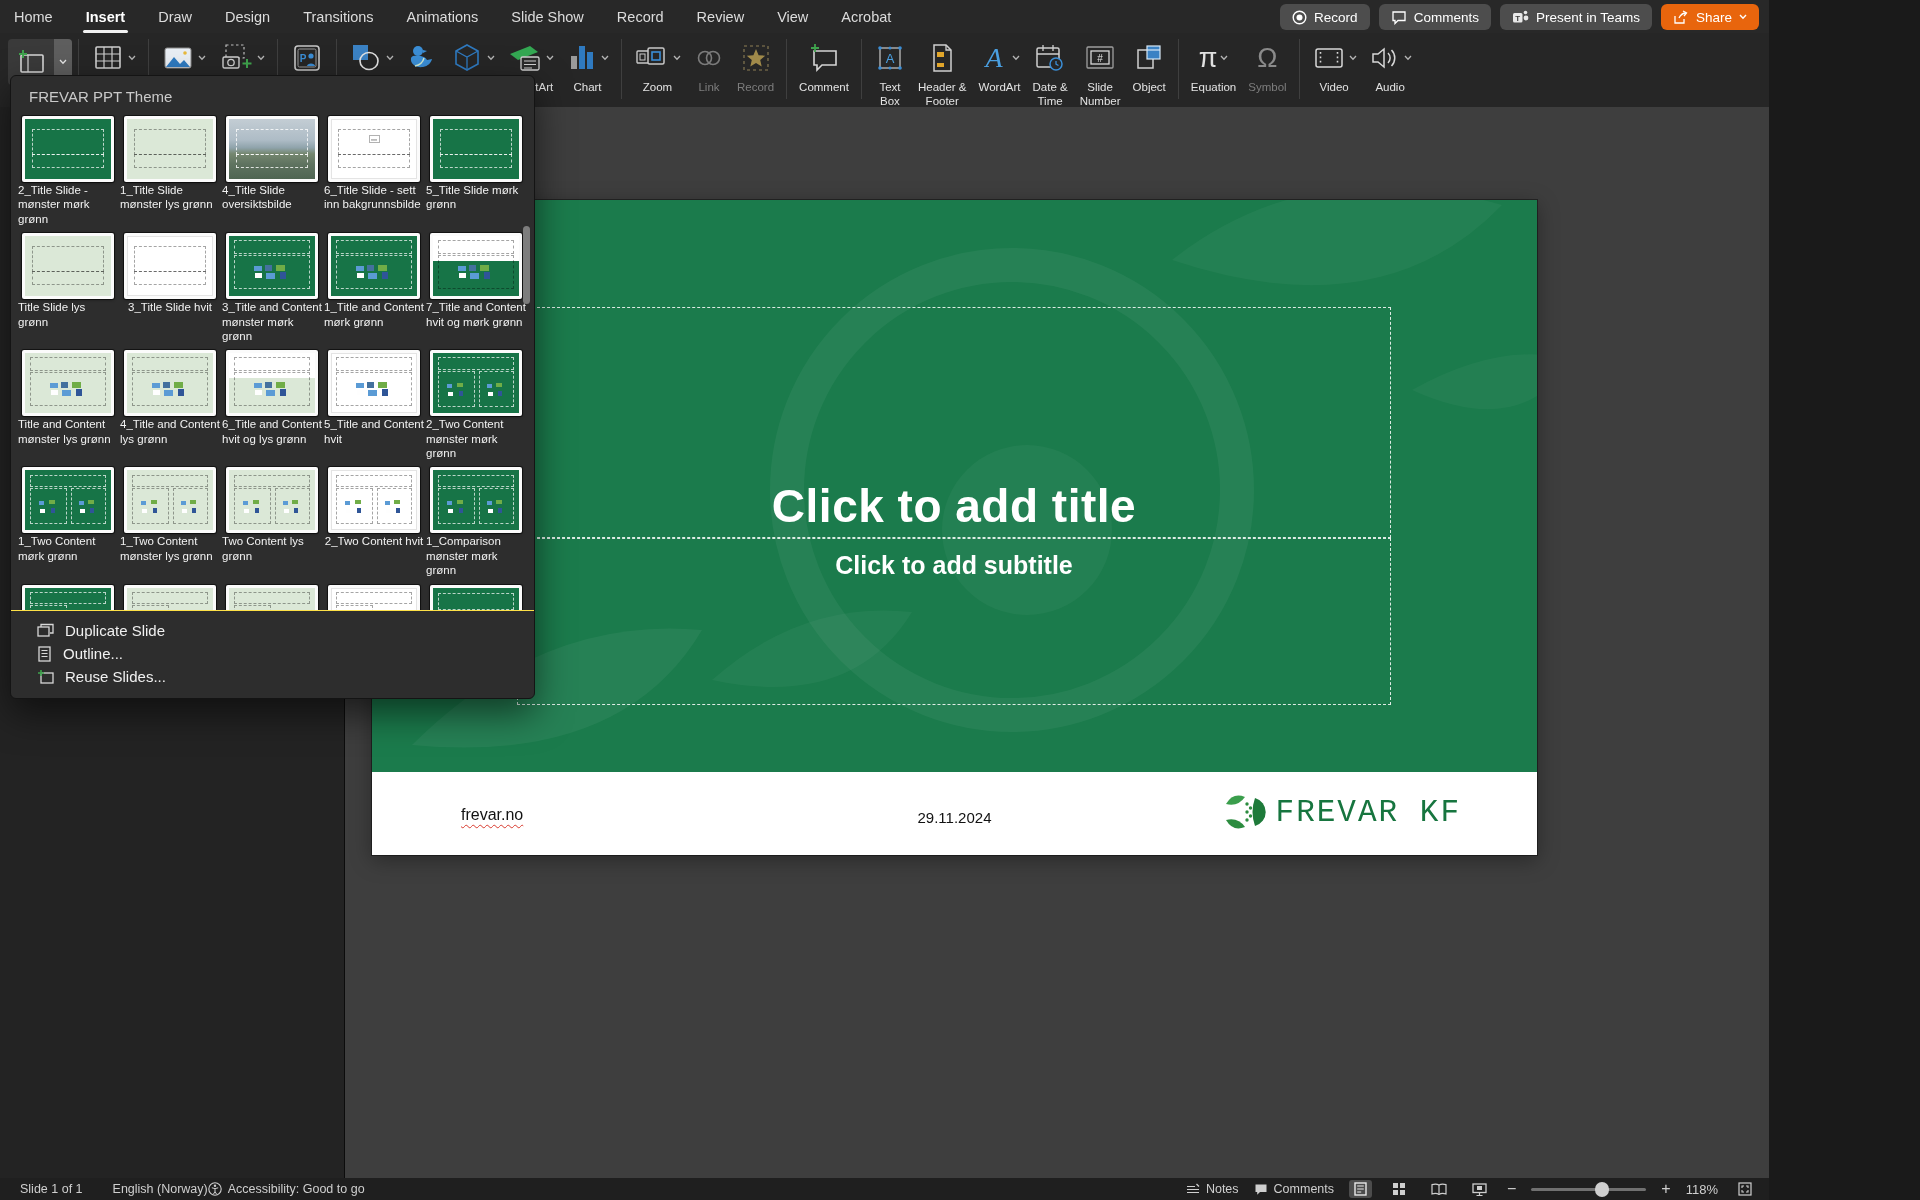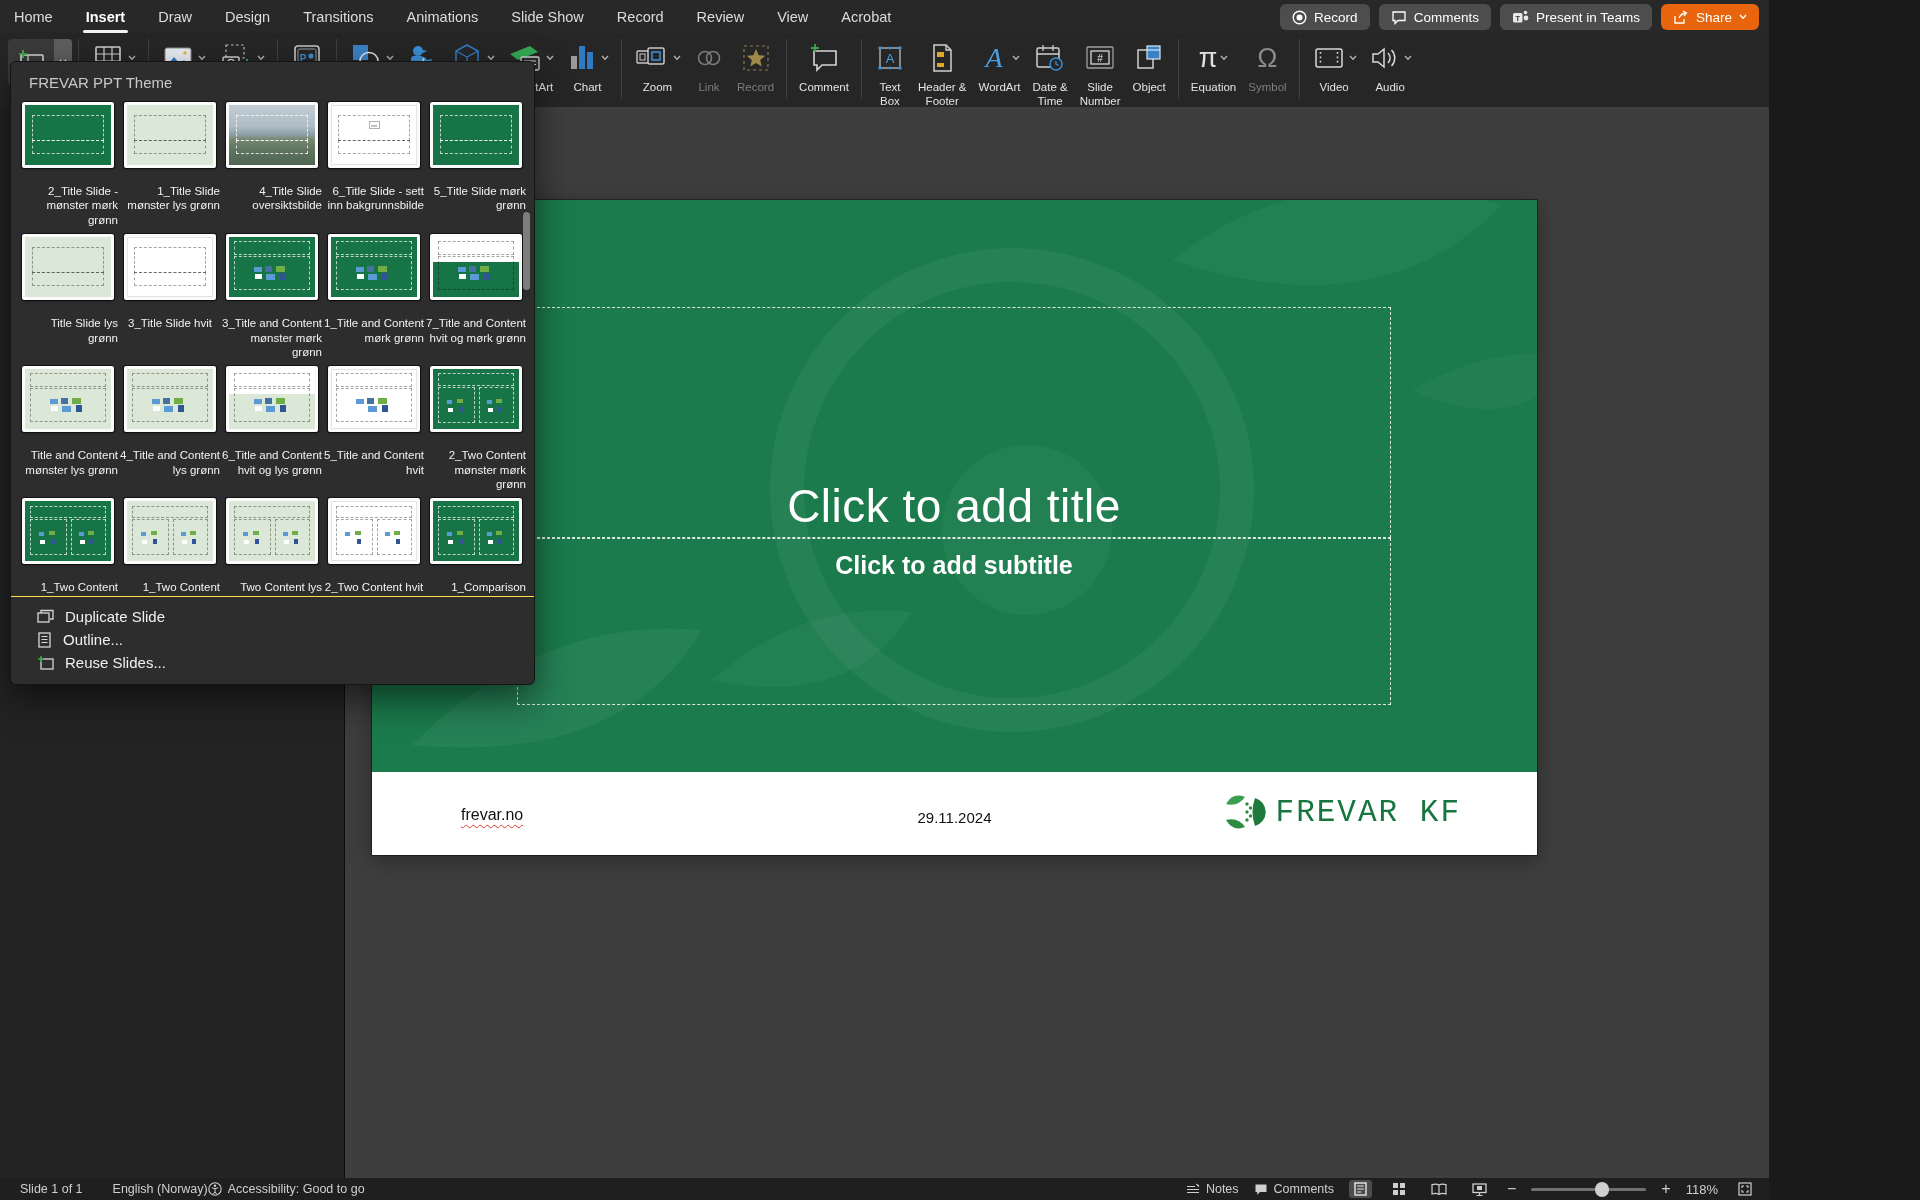--- a/index.html
+++ b/index.html
@@ -30,21 +30,21 @@
   .glyph { font-size:27px; color:#e0e0e0; line-height:1; }
   .glyph.dim { color:#8a8a8a; }
   
   .newslide { display:flex; align-items:center; background:#3a3a3a; border-radius:4px;
               margin-top:6px; height:46px; flex:none; }
   .ns-icon { padding:0 7px; display:flex; }
   .ns-chev { width:18px; height:46px; background:#5e5e5e; border-radius:0 4px 4px 0;
              display:flex; align-items:center; justify-content:center; }
 
   
-  .gallery { position:absolute; left:10px; top:61px; width:525px; background:#2d2d2d;
+  .gallery { position:absolute; left:10px; top:75px; width:525px; background:#2d2d2d;
              border:1px solid #141414; border-radius:6px; z-index:30;
              box-shadow:0 14px 36px rgba(0,0,0,.55); }
   .g-title { color:#c9c9c9; font-size:15px; padding:12px 18px 2px; }
   .g-grid { display:grid; grid-template-columns:repeat(5,102px); padding:2px 2px 0 6px;
             height:503px; overflow:hidden; align-content:start; position:relative; }
   .g-cell { display:flex; flex-direction:column; align-items:center; padding-top:7px; }
   .thumb { width:92px; height:66px; background:#fbfbfb; border-radius:2px; padding:3px;
            box-shadow:0 0 0 1px rgba(0,0,0,.55), 0 1px 3px rgba(0,0,0,.4); }
   .inner { position:relative; width:100%; height:100%; overflow:hidden; --dash:rgba(0,0,0,.35); }
   .inner.dark { background:#177447; --dash:rgba(255,255,255,.7); }
@@ -79,41 +79,41 @@
       linear-gradient(#70ad47,#70ad47) 60% 36%/6px 4px,
       linear-gradient(#fefefe,#fefefe) 28% 66%/5px 4px,
       linear-gradient(#2f5597,#2f5597) 62% 64%/4px 5px;
     background-repeat:no-repeat; }
   
   .to::before { content:""; left:6%; right:6%; top:9%; height:26%; }
   
   .img .x { display:block; left:44%; top:27%; width:13%; height:13%;
             border:1px solid rgba(0,0,0,.3);
             background:linear-gradient(#bbb,#bbb) 50% 70%/70% 30% no-repeat; }
-  .g-label { color:#f2f2f2; font-size:11.5px; text-align:right; line-height:1.25;
-             margin-top:16px; min-height:29px; max-width:100px; }
+  .g-label { color:#f2f2f2; font-size:11.5px; text-align:left; line-height:1.25;
+             margin-top:1px; min-height:29px; max-width:100px; }
   .g-scroll { position:absolute; right:4px; top:150px; width:7px; height:78px;
               background:#7d7d7d; border-radius:4px; }
   .g-menu { border-top:1px solid #fde047; padding:8px 0 10px; }
   .g-mitem { display:flex; align-items:center; gap:11px; padding:3px 0 3px 26px;
              color:#f0f0f0; font-size:15px; }
 
   
   .leftpane { position:absolute; left:0; top:107px; bottom:22px; width:345px;
               background:#232323; border-right:1px solid #0c0c0c; }
 
   
   .slide { position:absolute; left:372px; top:200px; width:1165px; height:655px;
            box-shadow:0 0 0 1px rgba(0,0,0,.4), 0 5px 20px rgba(0,0,0,.35); }
   .slide-green { position:relative; height:572px; background:#1b7b4c; overflow:hidden; }
   .wm { position:absolute; inset:0; }
   .ph-title { position:absolute; left:145px; top:107px; width:874px; height:231px;
               border:1px dashed rgba(255,255,255,.85); display:flex; align-items:flex-end;
               justify-content:center; padding-bottom:4px; }
-  .ph-title span { font-size:46px; color:#fff; font-weight:normal; letter-spacing:.5px; }
+  .ph-title span { font-size:46px; color:#fff; font-weight:bold; letter-spacing:.5px; }
   .ph-sub { position:absolute; left:145px; top:338px; width:874px; height:167px;
             border:1px dashed rgba(255,255,255,.85); display:flex; justify-content:center;
             padding-top:12px; }
   .ph-sub span { font-size:25px; color:#fff; font-weight:bold; }
   .slide-footer { height:83px; background:#fff; position:relative; }
   .sf-site { position:absolute; left:89px; top:34px; font-size:16px; color:#121212;
              text-decoration:underline wavy #d83a2e 1px; text-underline-offset:4px; }
   .sf-date { position:absolute; left:0; right:0; top:37px; text-align:center; font-size:15px; color:#121212; }
   .sf-logo { position:absolute; right:76px; top:18px; display:flex; align-items:center; gap:10px; }
   .sf-logo-text { font-family:Liberation Mono, monospace; font-size:31px; color:#17753f; letter-spacing:2px; }

